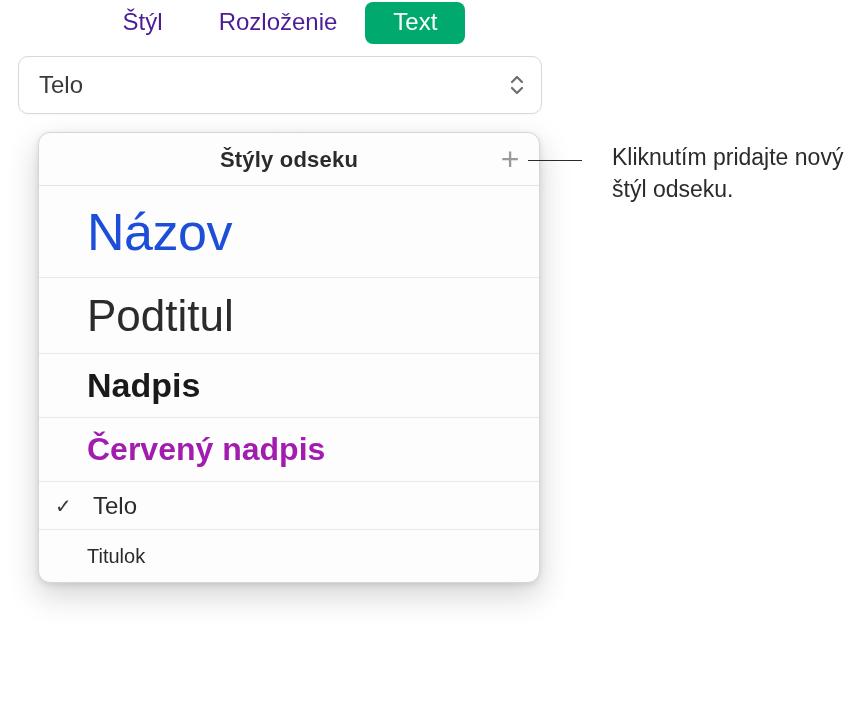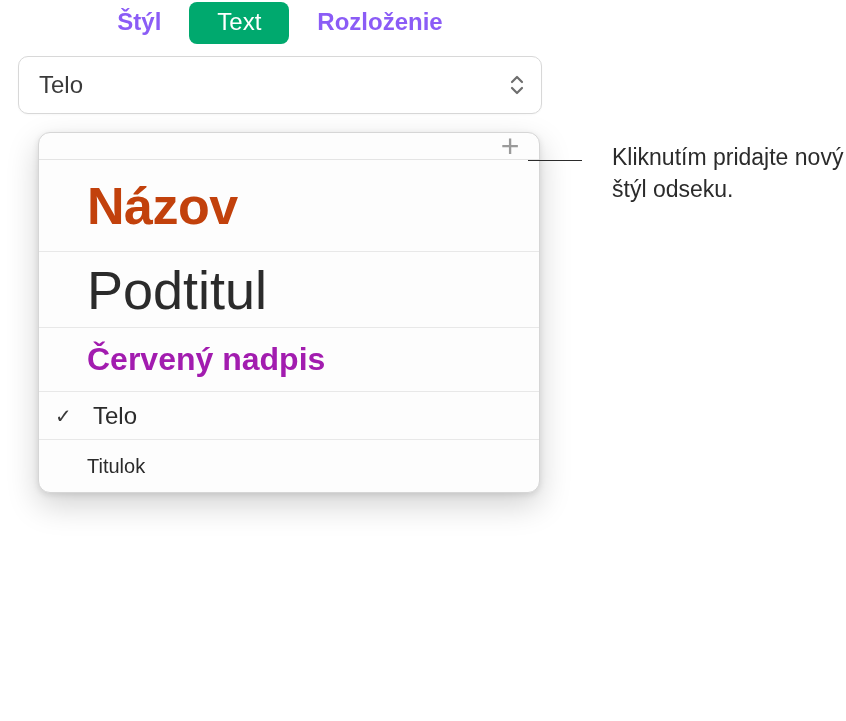--- a/index.html
+++ b/index.html
@@ -21,24 +21,24 @@
     .tabs {
       display: flex;
       gap: 0;
       padding: 2px 0 0 0;
       align-items: center;
       justify-content: center;
     }
     .tab {
       font-size: 24px;
       padding: 6px 28px 8px 28px;
-      color: #8b5cf6;
+      color: #4c1d95;
       border-radius: 8px;
       cursor: pointer;
-      font-weight: 700;
+      font-weight: 400;
     }
     .tab.active {
       background: #00a96e;
       color: #ffffff;
       font-weight: 500;
     }
     .dropdown-wrap {
       padding: 12px 18px 0 18px;
     }
     .dropdown {
@@ -151,29 +151,29 @@
       color: #3a3a3a;
     }
     .style-label {
       padding-left: 30px;
     }
     .item-nazov {
       height: 92px;
     }
     .item-nazov .style-label {
       font-size: 52px;
-      font-weight: 700;
-      color: #c2410c;
+      font-weight: 400;
+      color: #1d4ed8;
       letter-spacing: -0.5px;
     }
     .item-podtitul {
       height: 76px;
     }
     .item-podtitul .style-label {
-      font-size: 54px;
+      font-size: 44px;
       font-weight: 400;
       color: #2b2b2b;
       text-align: right;
     }
     .item-nadpis {
       height: 64px;
     }
     .item-nadpis .style-label {
       font-size: 34px;
       font-weight: 700;
@@ -219,51 +219,55 @@
       color: #2b2b2b;
       width: 240px;
     }
   </style>
 </head>
 <body>
 
 <div class="panel">
   <div class="tabs">
     <div class="tab">Štýl</div>
+    <div class="tab">Rozloženie</div>
     <div class="tab active">Text</div>
-    <div class="tab">Rozloženie</div>
   </div>
 
   <div class="dropdown-wrap">
     <div class="dropdown">
       <span class="dropdown-value">Telo</span>
       <span class="chevron-updown">
         <svg viewBox="0 0 16 24" fill="none" stroke="#6e6e6e" stroke-width="2.2" stroke-linecap="round" stroke-linejoin="round">
           <polyline points="3,9 8,4 13,9"></polyline>
           <polyline points="3,15 8,20 13,15"></polyline>
         </svg>
       </span>
     </div>
   </div>
 </div>
 
 <div class="popover">
   <div class="popover-arrow"></div>
   <div class="popover-header">
+    <span class="popover-title">Štýly odseku</span>
     <span class="add-btn">
       <span>+</span>
     </span>
   </div>
   <ul class="style-list">
     <li class="style-item item-nazov">
       <span class="style-label">Názov</span>
     </li>
     <li class="style-item item-podtitul">
       <span class="style-label">Podtitul</span>
     </li>
+    <li class="style-item item-nadpis">
+      <span class="style-label">Nadpis</span>
+    </li>
     <li class="style-item item-cerveny">
       <span class="style-label">Červený nadpis</span>
     </li>
     <li class="style-item item-telo">
       <span class="check">✓</span>
       <span class="style-label">Telo</span>
     </li>
     <li class="style-item item-titulok">
       <span class="style-label">Titulok</span>
     </li>

